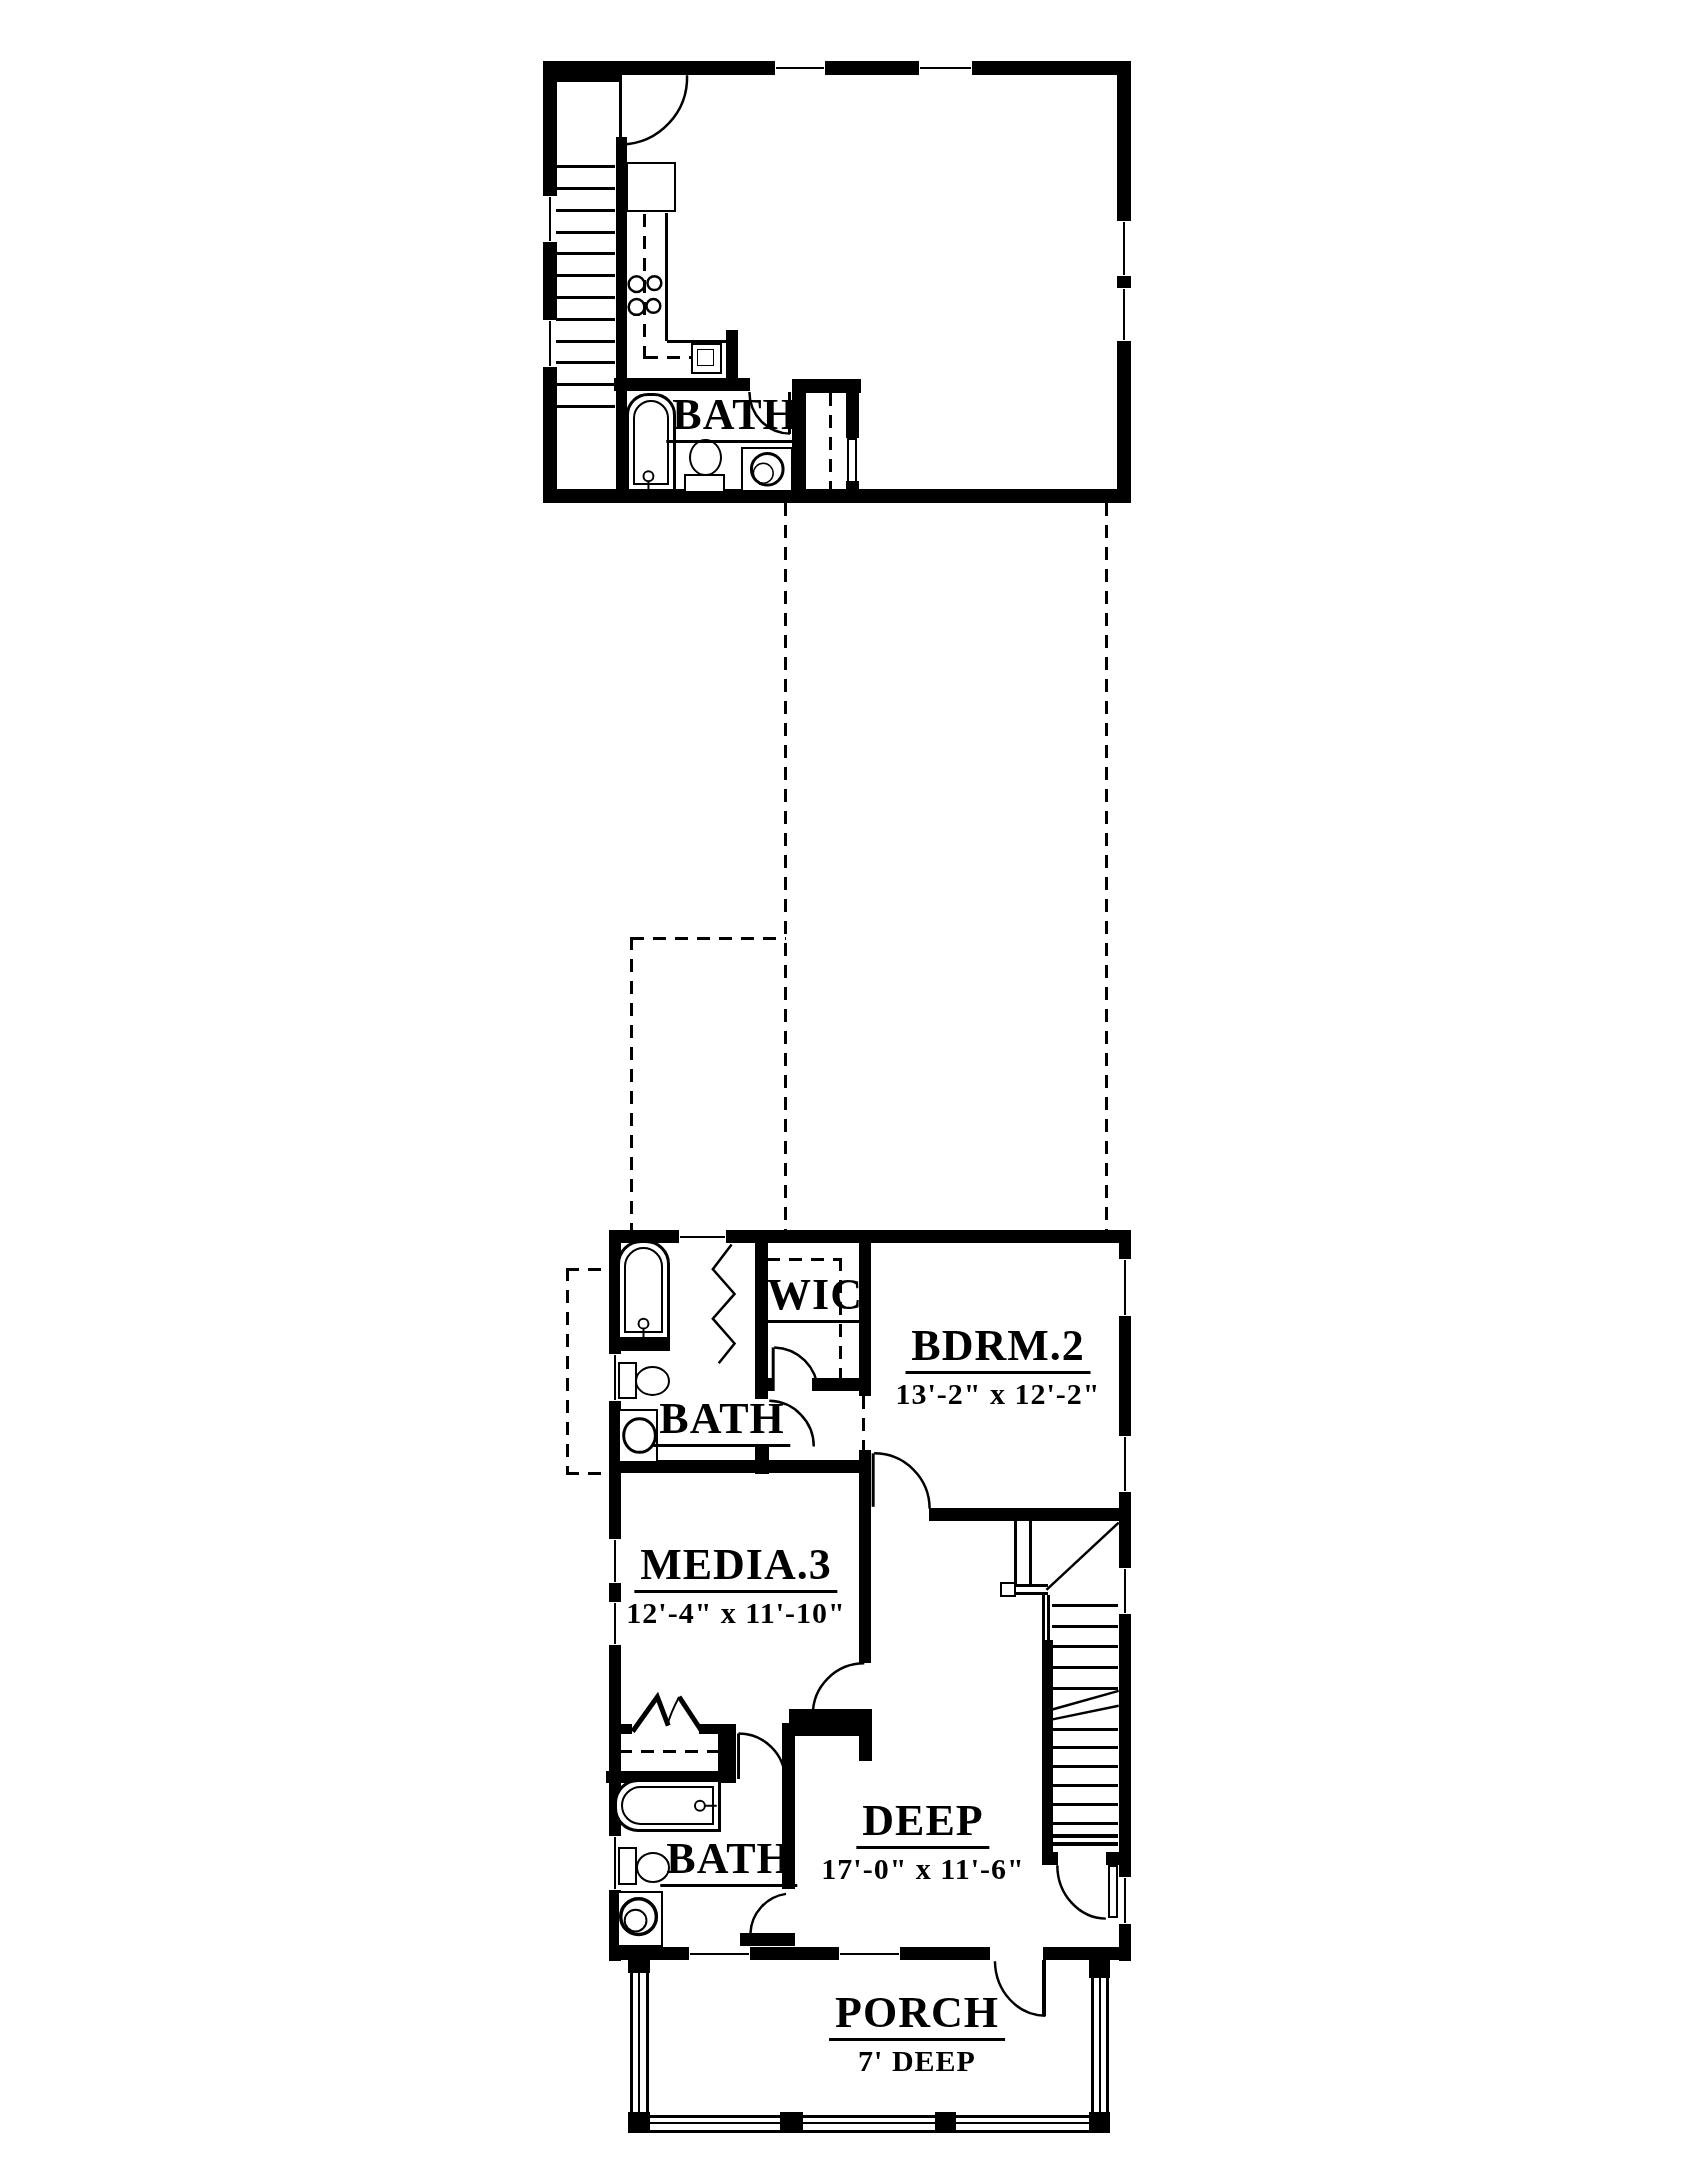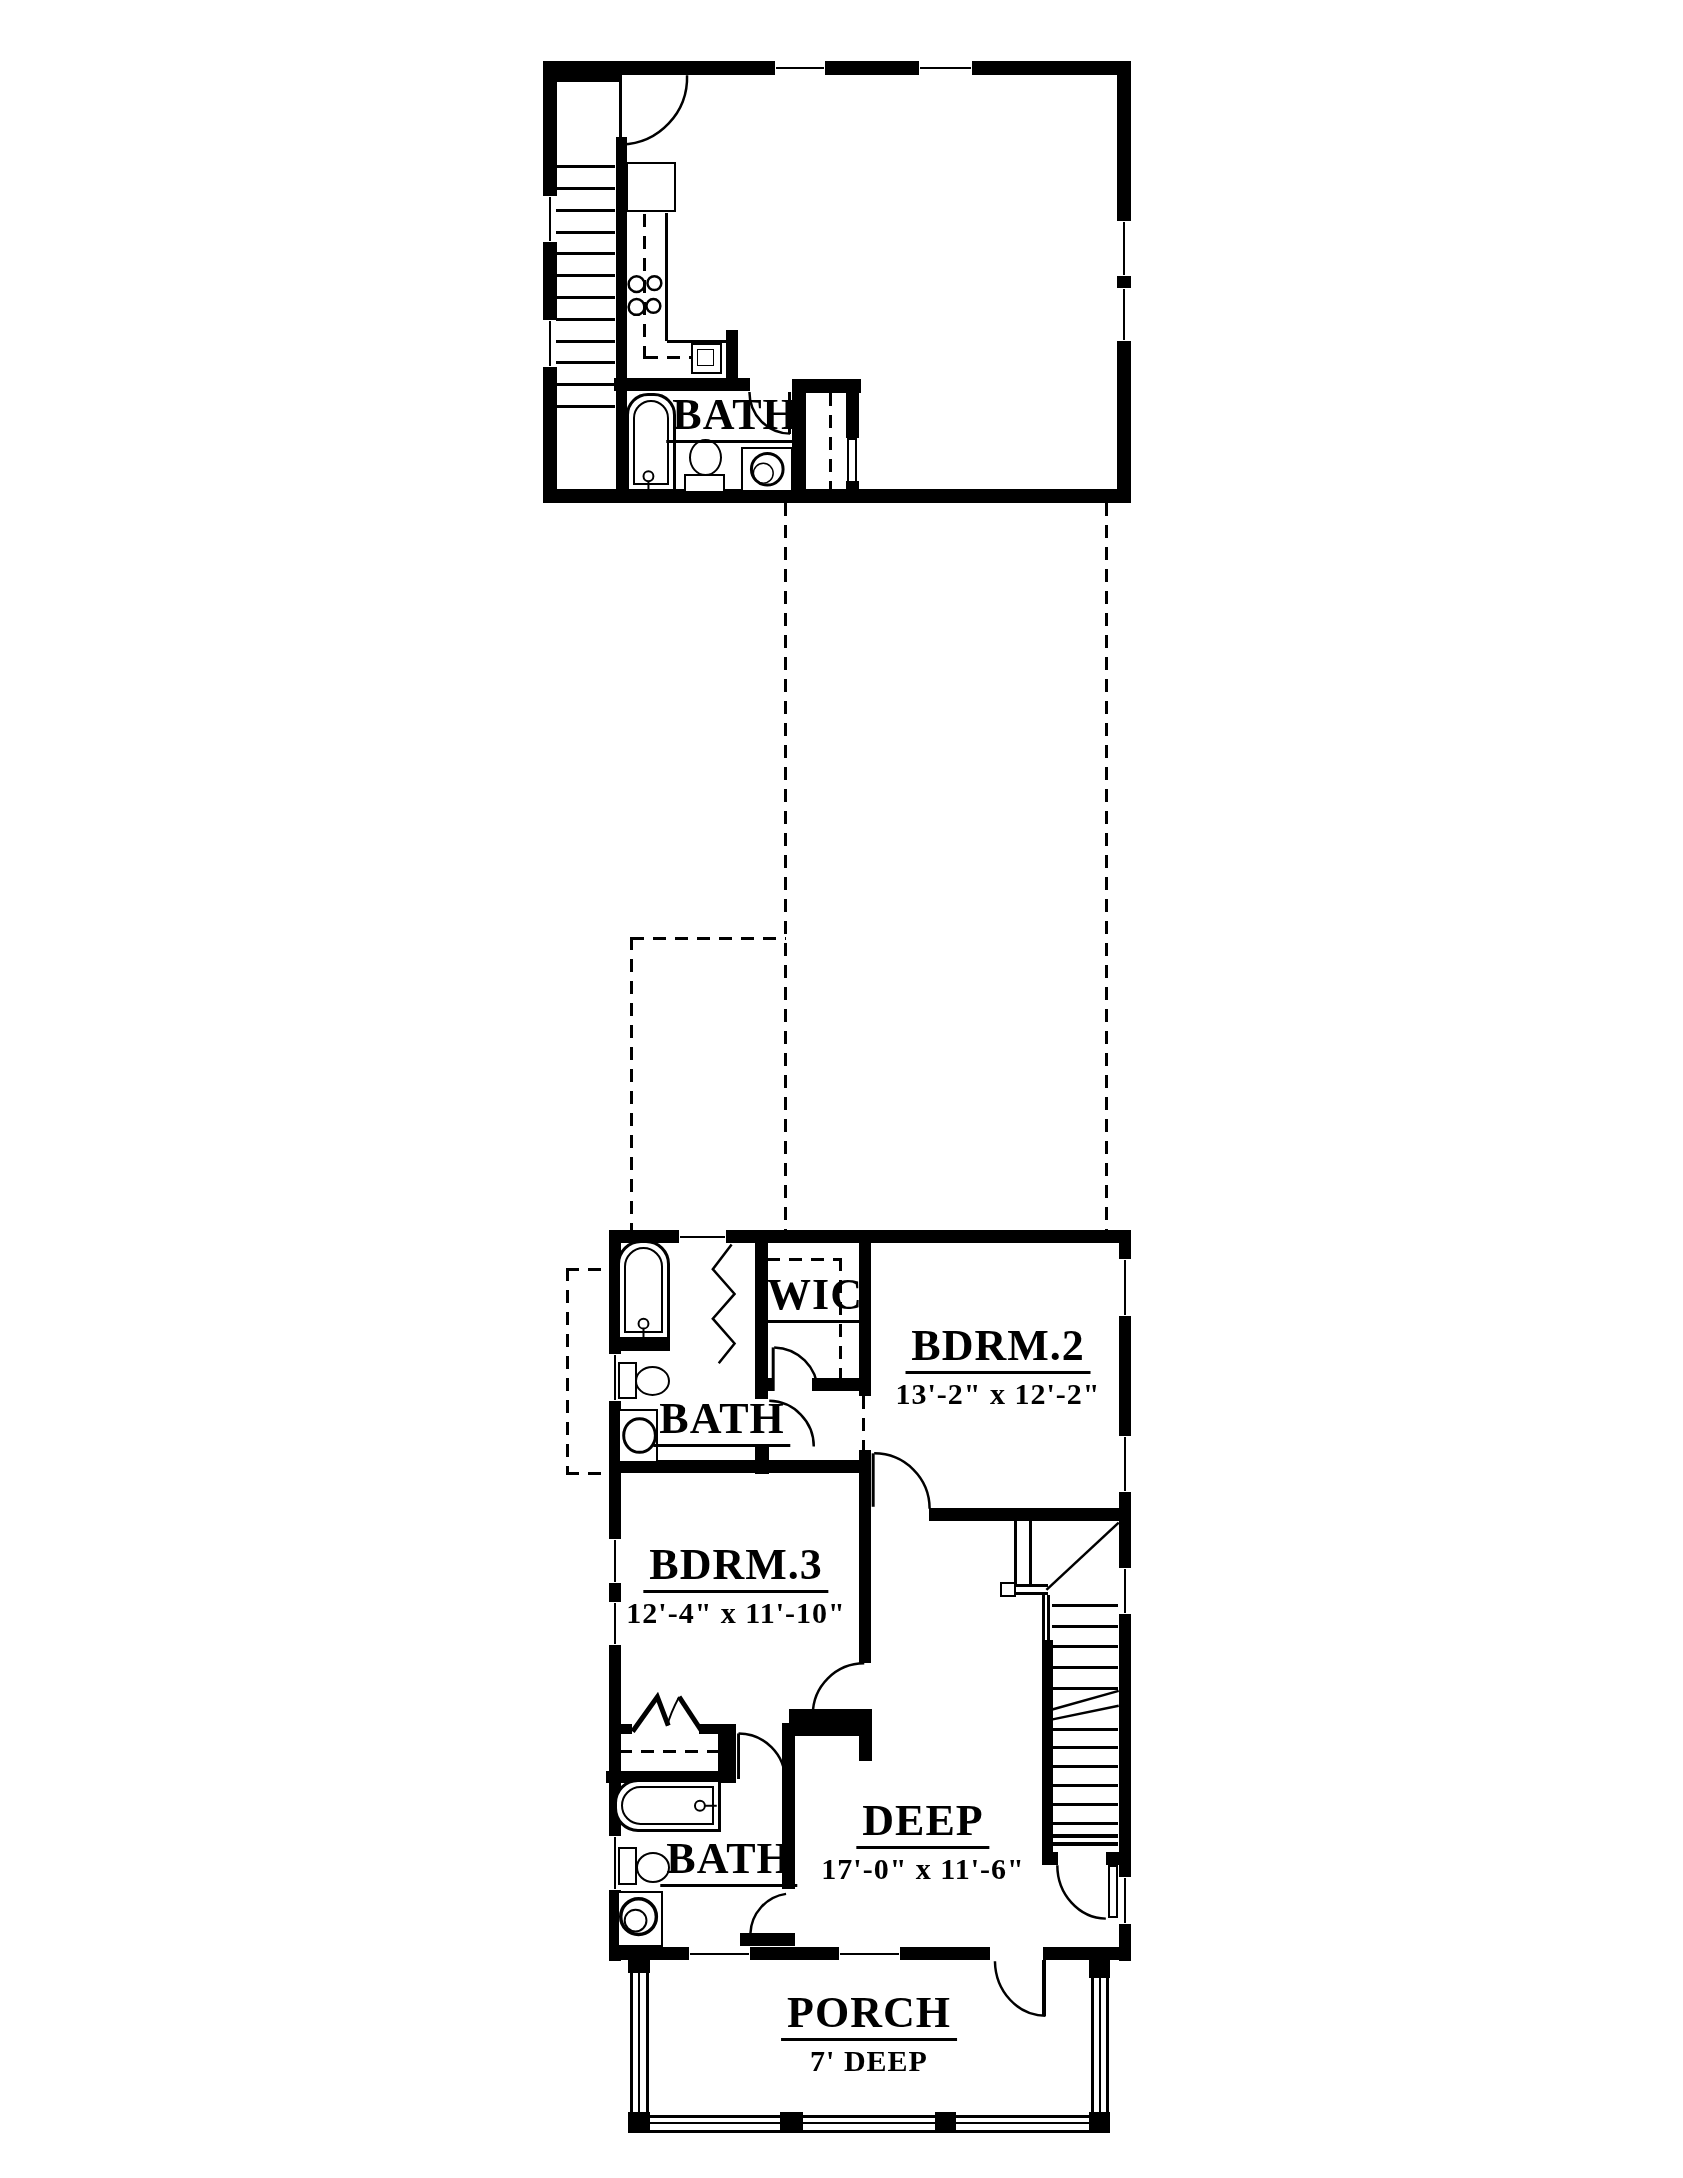--- a/index.html
+++ b/index.html
@@ -237,29 +237,29 @@
     <span class="nm">WIC</span>
   </div>
   <div class="lbl" style="left:998px;top:1323px">
     <span class="nm">BDRM.2</span>
     <div class="dm">13'-2" x 12'-2"</div>
   </div>
   <div class="lbl" style="left:722px;top:1396px">
     <span class="nm">BATH</span>
   </div>
   <div class="lbl" style="left:736px;top:1542px">
-    <span class="nm">BDRM.3</span>
+    <span class="nm">MEDIA.3</span>
     <div class="dm">12'-4" x 11'-10"</div>
   </div>
   <div class="lbl" style="left:923px;top:1798px">
     <span class="nm">DEEP</span>
     <div class="dm">17'-0" x 11'-6"</div>
   </div>
   <div class="lbl" style="left:729px;top:1836px">
     <span class="nm">BATH</span>
   </div>
-  <div class="lbl" style="left:869px;top:1990px">
+  <div class="lbl" style="left:917px;top:1990px">
     <span class="nm">PORCH</span>
     <div class="dm">7' DEEP</div>
   </div>
 
 </div>
 
 
 </body></html>

